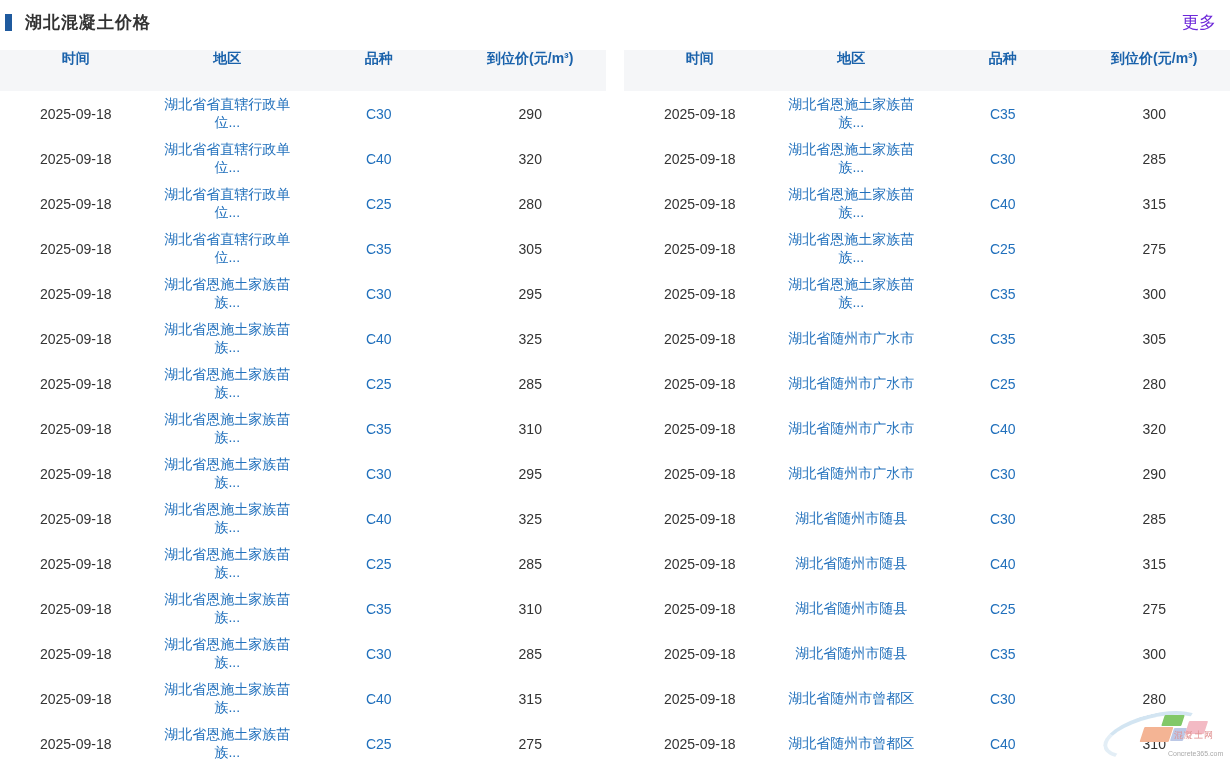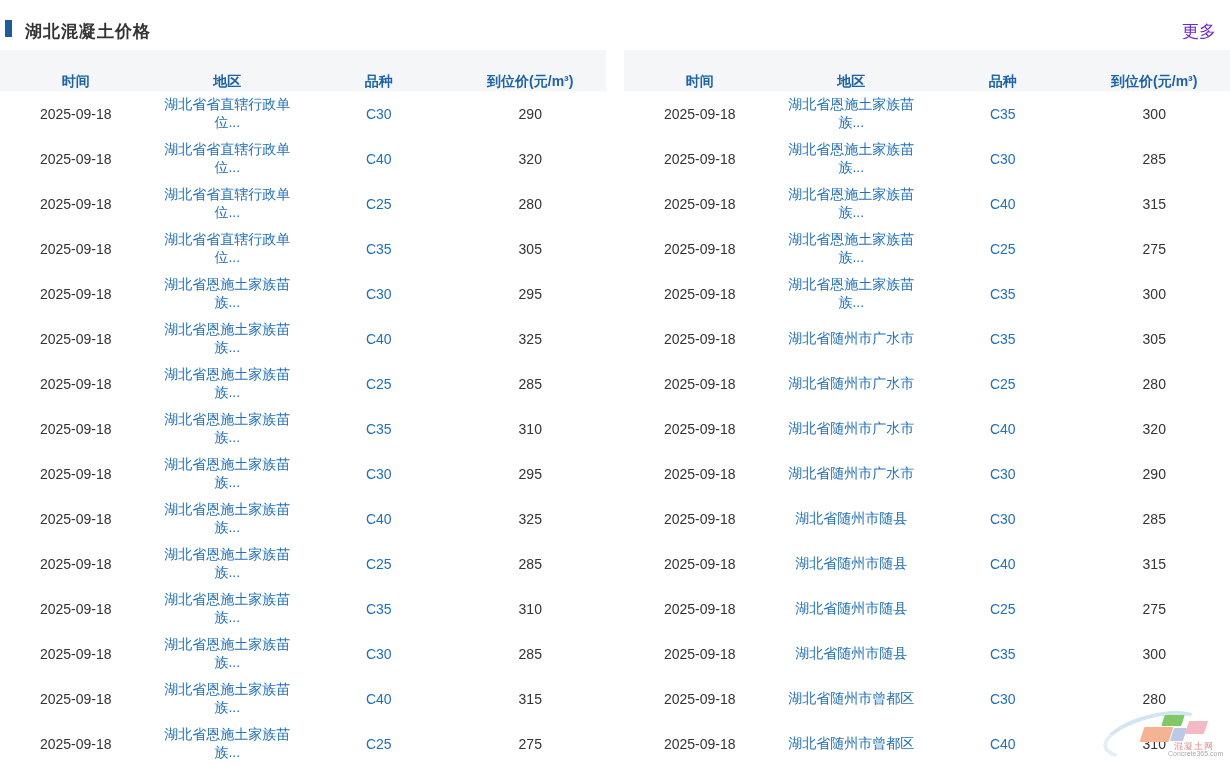--- a/index.html
+++ b/index.html
@@ -1,46 +1,46 @@
 <!DOCTYPE html>
 <html><head>
 <meta charset="utf-8">
 <style>
   * { margin:0; padding:0; box-sizing:border-box; }
   html,body { width:1230px; height:766px; background:#ffffff; overflow:hidden;
     font-family:"Liberation Sans","DejaVu Sans",sans-serif; position:relative; }
 
   
-  .title-bar { display:flex; height:42px; padding:20px 14px 2px 5px; }
+  .title-bar { display:flex; align-items:center; height:42px; padding:4px 14px 2px 5px; }
   .title-marker { width:7px; height:17px; background:#1f5a9e; margin-right:13px; }
   .page-title { font-size:17px; font-weight:bold; color:#333333; letter-spacing:1px; }
   .more-link { margin-left:auto; font-size:17px; color:#6d28d9; cursor:pointer; }
 
   
   .tables-wrap { display:flex; gap:18px; padding-top:8px; }
   .panel { width:606px; }
-  .thead { display:flex; background:#f5f6f8; height:41px; align-items:flex-end; }
+  .thead { display:flex; background:#f5f6f8; height:41px; align-items:flex-start; }
   .th { width:25%; text-align:center; font-size:14px; font-weight:bold; color:#1a62ab; }
   .trow { display:flex; height:45px; align-items:center;justify-content:space-between; }
   .cell { width:25%; text-align:center; font-size:14px; color:#333333; }
   .cell.blue { color:#2170bc; cursor:pointer; }
 
   
   .watermark { position:absolute; right:10px; bottom:6px; width:122px; height:60px;
     pointer-events:none; }
   .wm-swoosh { position:absolute; left:4px; top:14px; width:104px; height:42px;
     border:4px solid transparent; border-top-color:rgba(176,208,232,0.55);
     border-left-color:rgba(176,208,232,0.35); border-radius:50%;
     transform:rotate(-14deg); }
   .wm-tile { position:absolute; transform:skewX(-18deg); border-radius:1px; }
   .wm-orange   { left:44px; top:27px; width:29px; height:15px; background:#f4b494; }
   .wm-green    { left:65px; top:15px; width:20px; height:11px; background:#82c868; }
   .wm-lavender { left:74px; top:28px; width:13px; height:13px; background:#bcc8e6; }
   .wm-pink     { left:89px; top:21px; width:19px; height:13px; background:#f3bac4; }
-  .wm-brand { position:absolute; left:76px; top:40px; font-size:9px; color:#e09090;
+  .wm-brand { position:absolute; left:76px; top:29px; font-size:9px; color:#e09090;
     white-space:nowrap; letter-spacing:1px; }
   .wm-site { position:absolute; left:70px; top:50px; font-size:7px; color:#aaaaaa;
     white-space:nowrap; }
 </style>
 </head>
 <body>
 
 <div class="title-bar">
   <span class="title-marker"></span>
   <span class="page-title">湖北混凝土价格</span>

